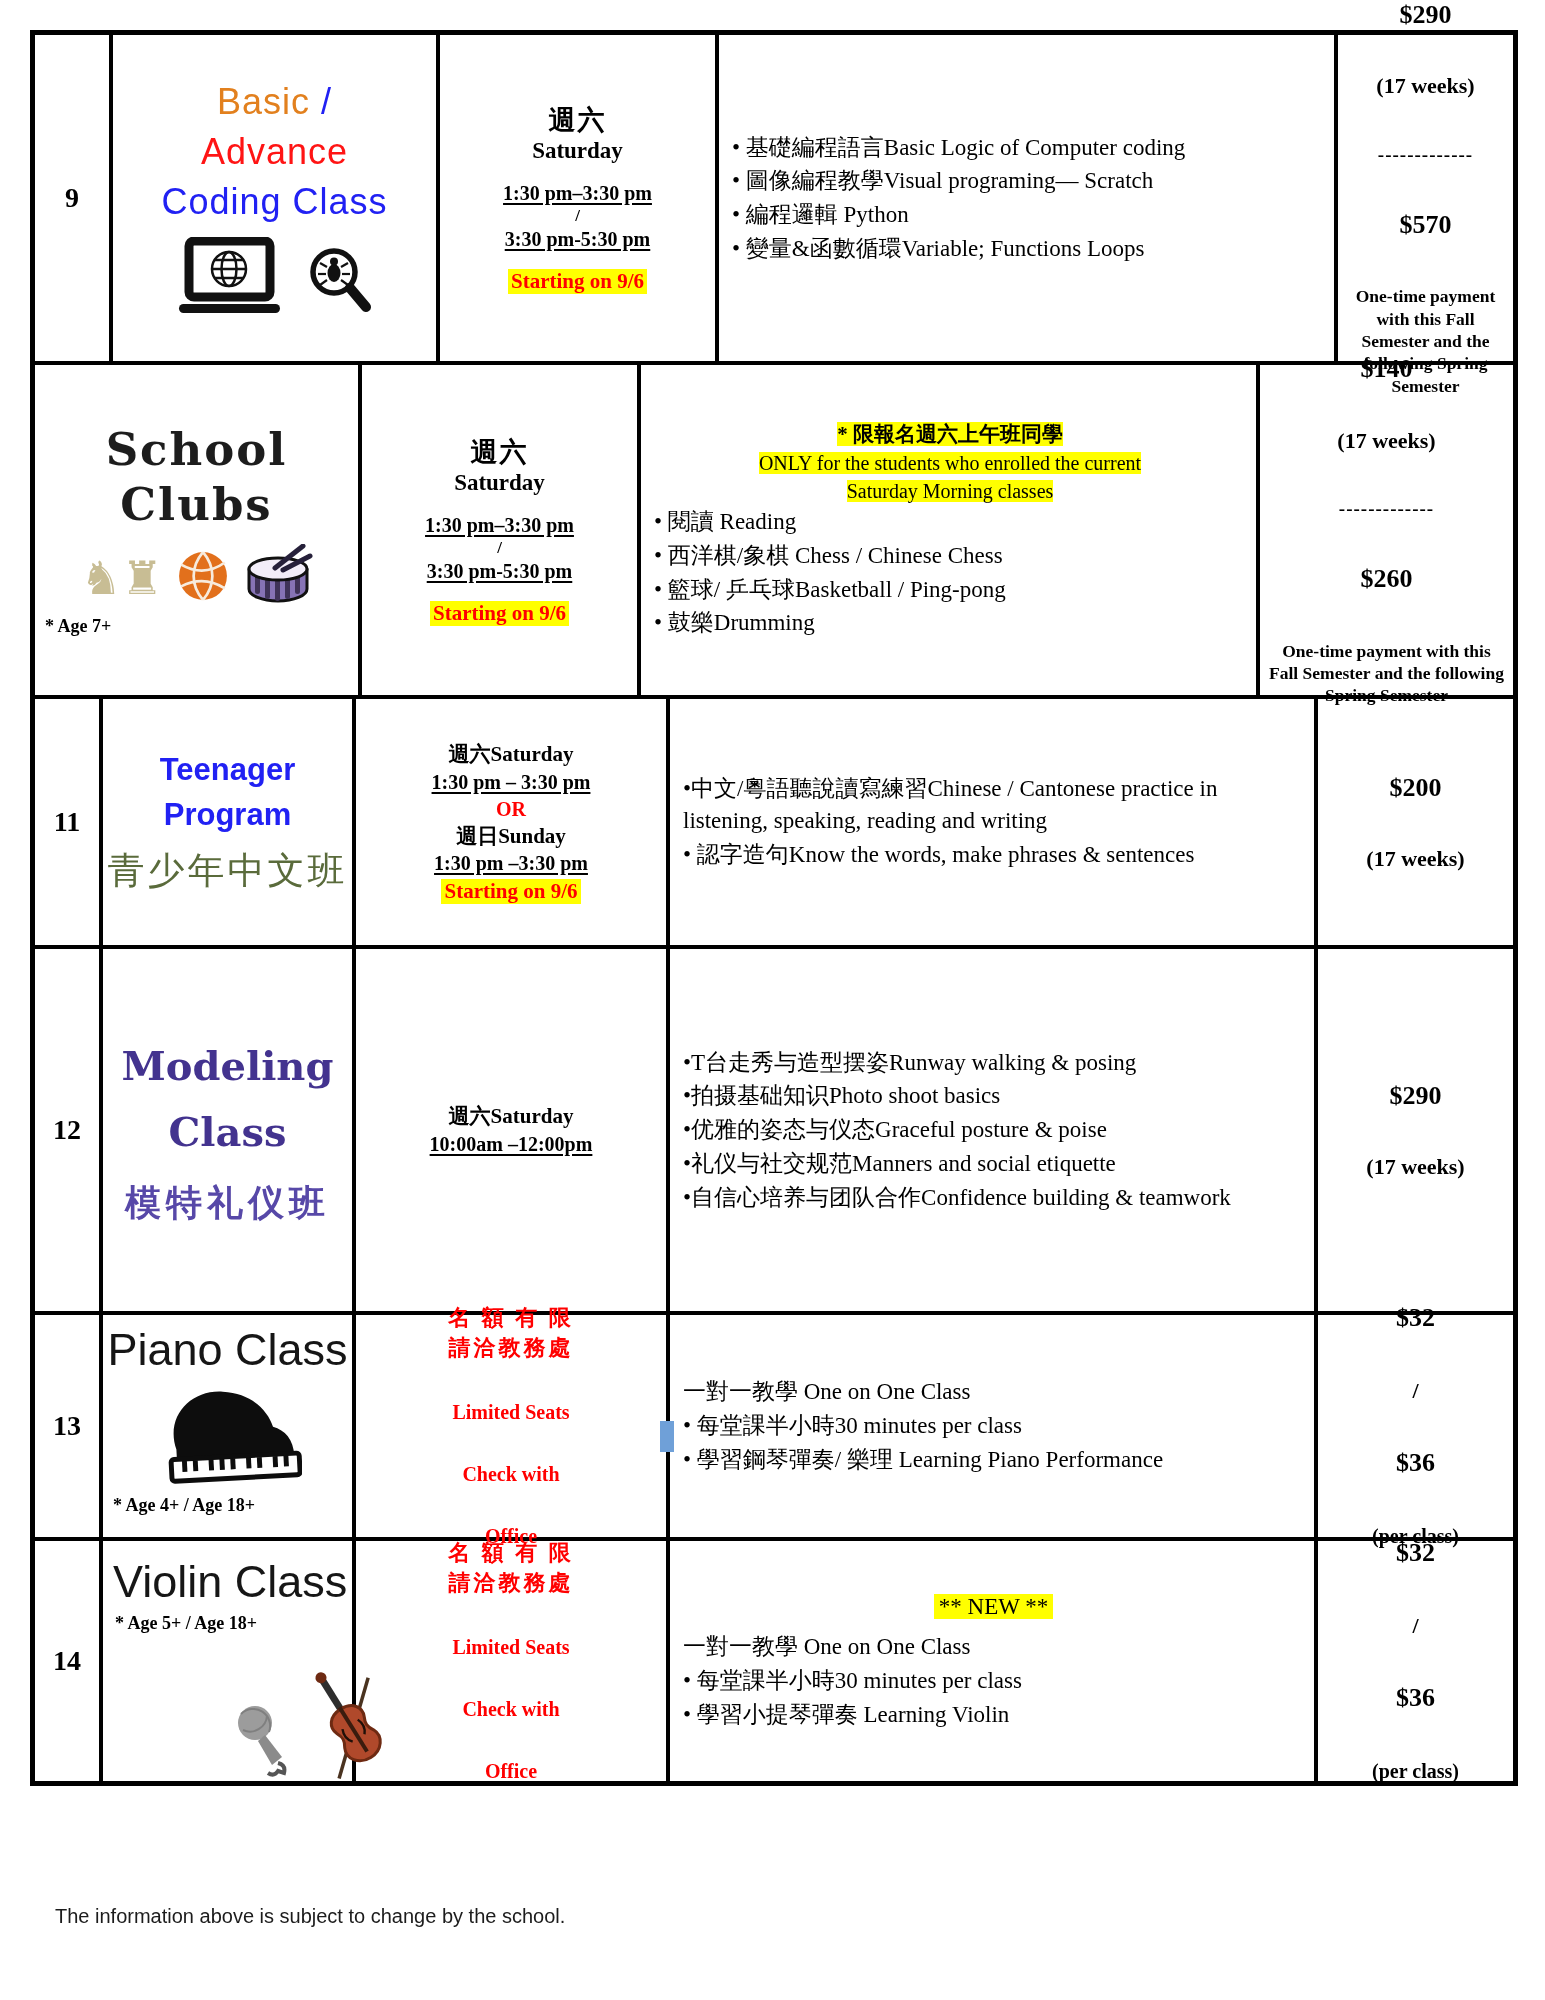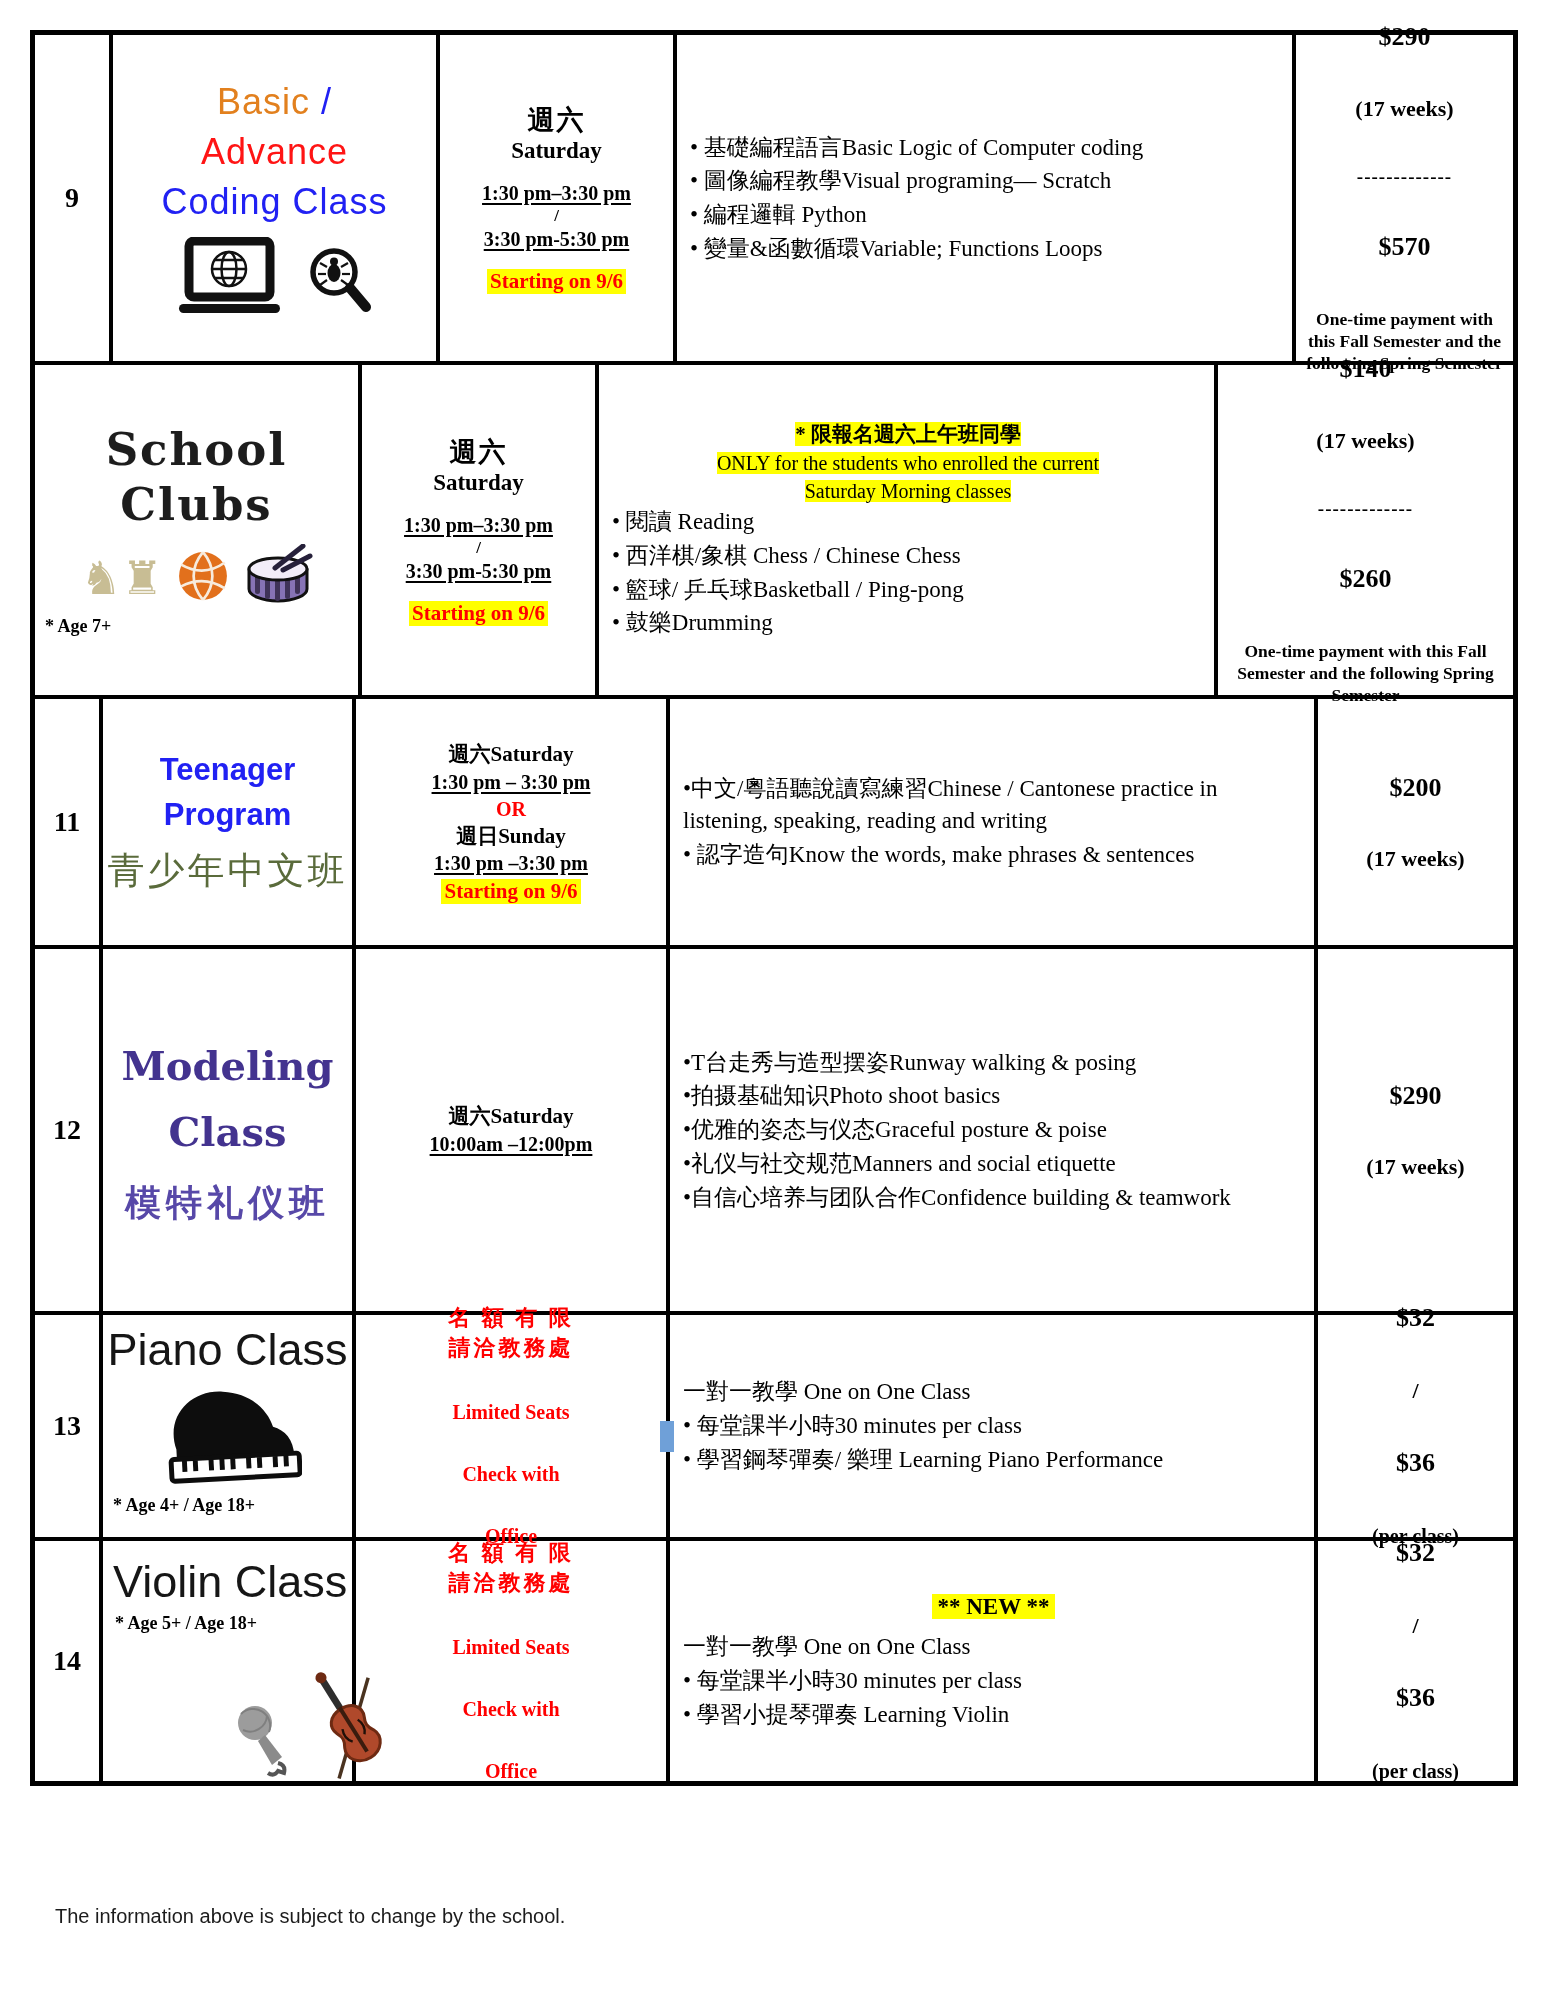--- a/index.html
+++ b/index.html
@@ -8,36 +8,36 @@
           font-family:"Liberation Serif", serif; color:#000; }
 
   .tbl { position:absolute; left:30px; top:30px; width:1488px; border:5px solid #000; background:#fff; }
   .row { display:flex; width:100%; border-bottom:4px solid #000; }
   .row:last-child { border-bottom:none; }
   .cell { border-right:4px solid #000; display:flex; flex-direction:column;
           align-items:center; justify-content:center; position:relative; }
   .cell:last-child { border-right:none; }
 
   
-  .a-num{width:78px} .a-name{width:327px} .a-sched{width:237px} .a-desc{width:619px} .a-price{flex:1}
+  .a-num{width:78px} .a-name{width:327px} .a-sched{width:279px} .a-desc{width:619px} .a-price{flex:1}
   .b-num{width:68px} .b-name{width:253px} .b-sched{width:314px} .b-desc{width:648px} .b-price{flex:1}
   
   .h9{height:330px}.h10{height:334px}.h11{height:250px}.h12{height:366px}.h13{height:226px}.h14{height:240px}
 
   .num-cell{font-weight:bold;font-size:28px;}
 
   
   .desc-cell{align-items:flex-start;justify-content:center;padding:8px 10px 8px 13px;
              font-size:23px;line-height:1.38;text-align:left;}
   .desc-cell p{margin:1px 0;}
   .desc-center{width:100%;text-align:center;font-size:20px;line-height:1.4;}
   .hl{background:#FFFF00;}
   .hl-cjk{font-weight:bold;font-size:21px;}
   .new-badge-wrap{width:100%;text-align:center;margin-bottom:8px;}
-  .new-badge{background:#FFFF00;font-weight:bold;font-size:23px;padding:0 5px;}
+  .new-badge{background:#FFFF00;font-weight:normal;font-size:23px;padding:0 5px;}
 
   
   .sched-cell{font-weight:bold;text-align:center;}
   .s-daycn{font-size:27px;letter-spacing:2px;}
   .s-dayen{font-size:23px;}
   .s-timegrp{margin-top:16px;}
   .s-time{font-size:20px;text-decoration:underline;text-underline-offset:3px;line-height:1.35;}
   .s-slash{font-size:17px;line-height:1.1;}
   .s-start{display:inline-block;margin-top:16px;background:#FFFF00;color:#FF0000;font-size:21px;padding:0 3px;}
   .s-start.tight{margin-top:2px;}

